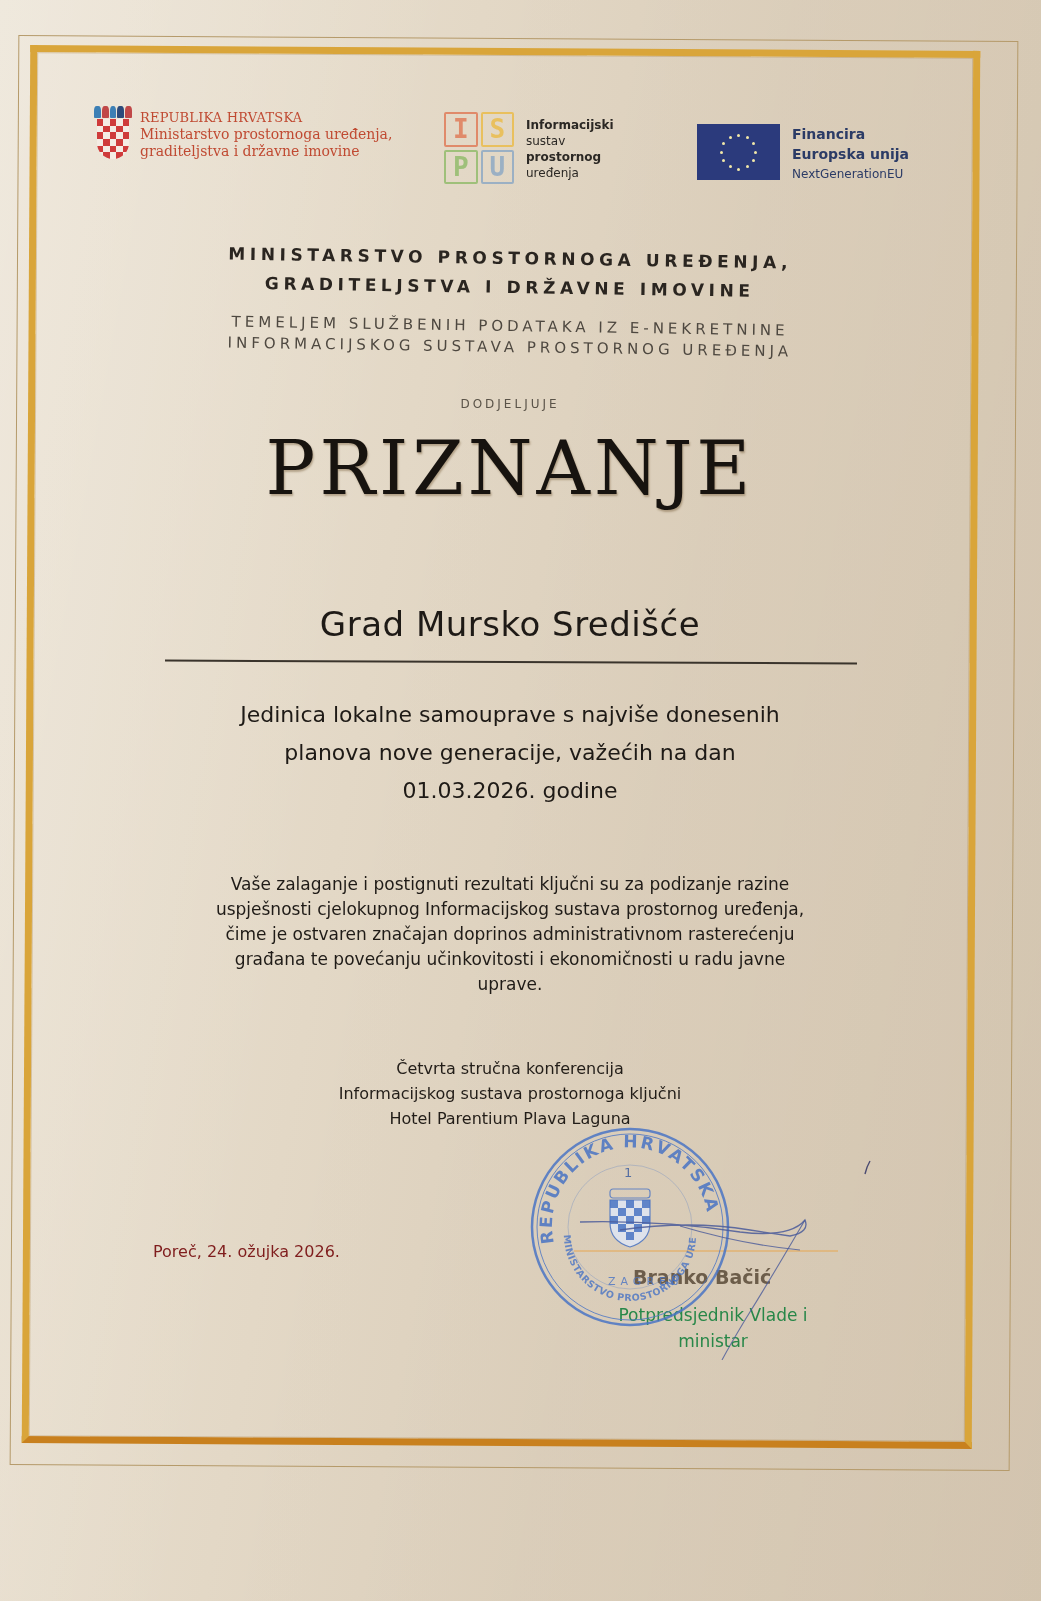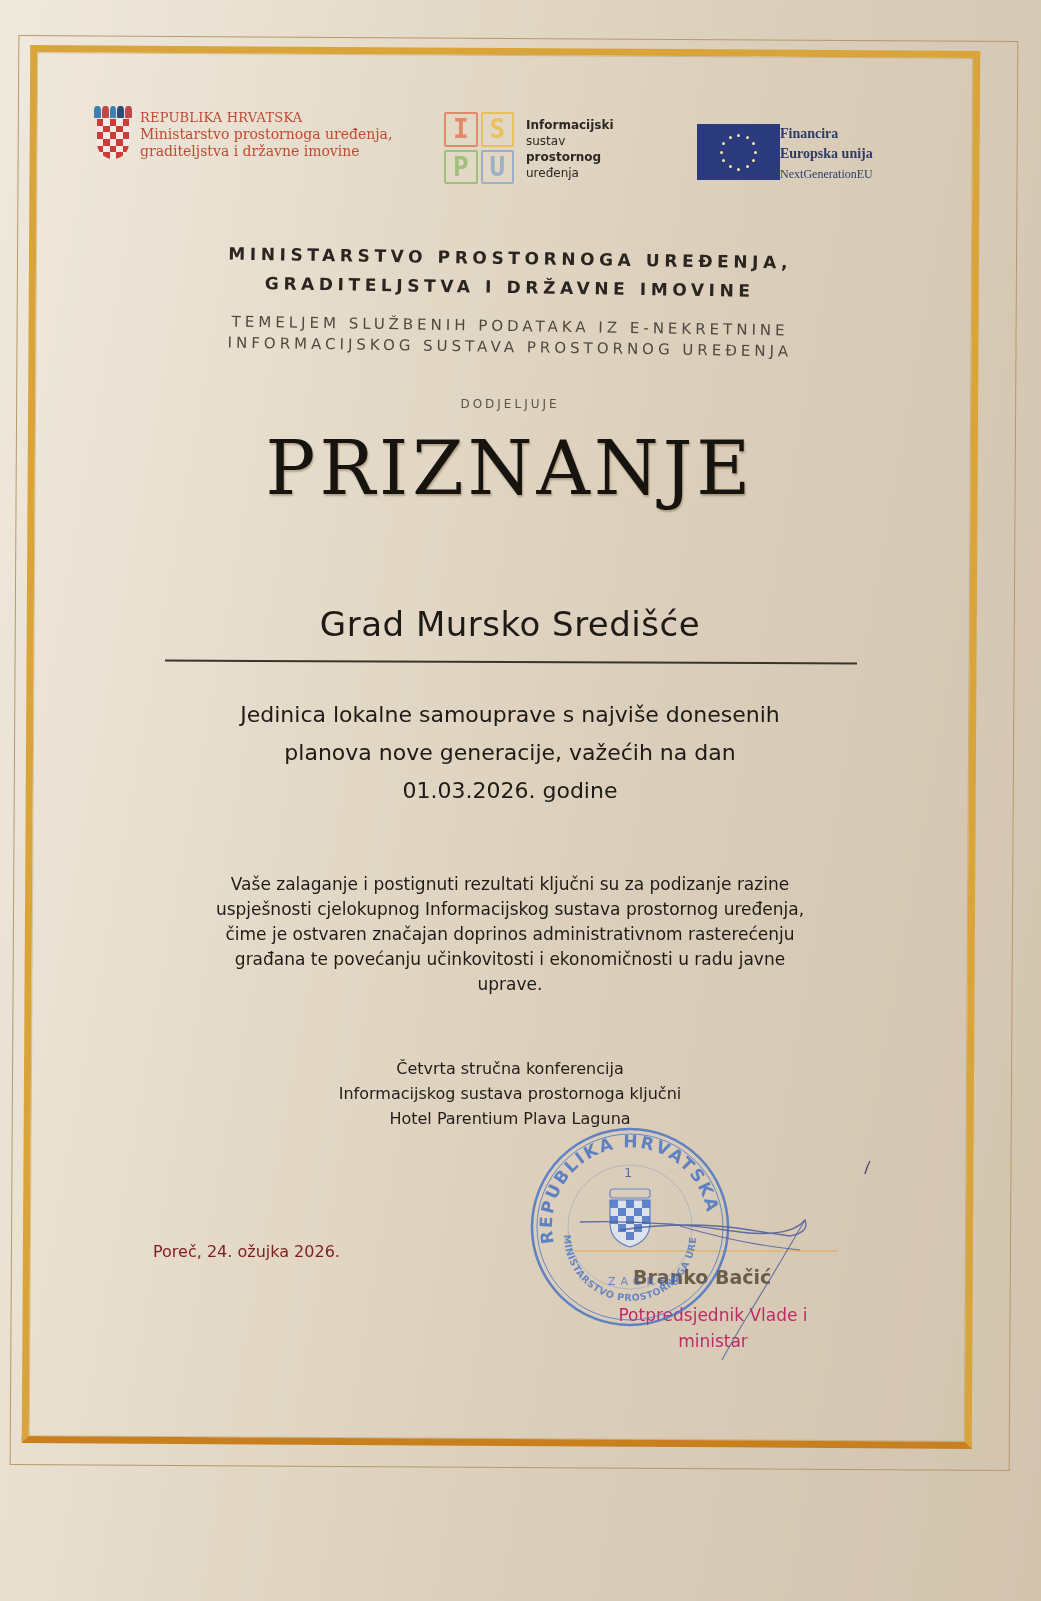--- a/index.html
+++ b/index.html
@@ -96,32 +96,32 @@
       -webkit-text-stroke: 0px;
     }
     .ispu-text {
       font-size: 12px; line-height: 16px; color: #2b2824; margin-top: 5px;
     }
     .ispu-text .b { font-weight: bold; }
 
     .logo-eu {
       position: absolute;
       left: 697px; top: 124px;
-      display: flex; align-items: flex-start; font-family: Liberation Serif, serif;
+      display: flex; gap: 12px; align-items: flex-start;
     }
     .eu-flag {
       width: 83px; height: 56px; background: #2b3a7c; position: relative;
     }
     .eu-flag .star {
       position: absolute; width: 3px; height: 3px; border-radius: 50%; background: #f1e7a8;
     }
     .eu-text {
       color: #2b3b66; font-size: 14px; line-height: 20px; margin-top: 0px; font-weight: bold;
     }
-    .eu-text .small { font-weight: normal; font-size: 12px; text-align: right; }
+    .eu-text .small { font-weight: normal; font-size: 12px; }
 
     
     .center-block {
       position: absolute; left: 40px; width: 940px; text-align: center;
     }
     .ministry {
       top: 244px;
       font-weight: bold; font-size: 17px; letter-spacing: 4.6px; line-height: 29px;
       color: #2a2520;
       transform: rotate(0.9deg);
@@ -179,21 +179,21 @@
       position: absolute; left: 574px; top: 1250px; width: 264px; height: 0;
       border-top: 2px solid rgba(230,170,90,0.55);
     }
     .signer-name {
       position: absolute; left: 633px; top: 1266px;
       font-size: 19px; font-weight: bold; color: #5a4a38;
       opacity: 0.85;
     }
     .signer-role {
       position: absolute; left: 598px; top: 1302px; width: 230px;
-      font-size: 17px; line-height: 26px; color: #be185d; text-align: center;
+      font-size: 17px; line-height: 26px; color: #15803d; text-align: center;
       opacity: 0.9;
     }
     .pen-tick {
       position: absolute; left: 862px; top: 1160px; width: 10px; height: 16px;
     }
   </style>
 </head>
 <body>
 
 <div class="paper-sheen"></div>

